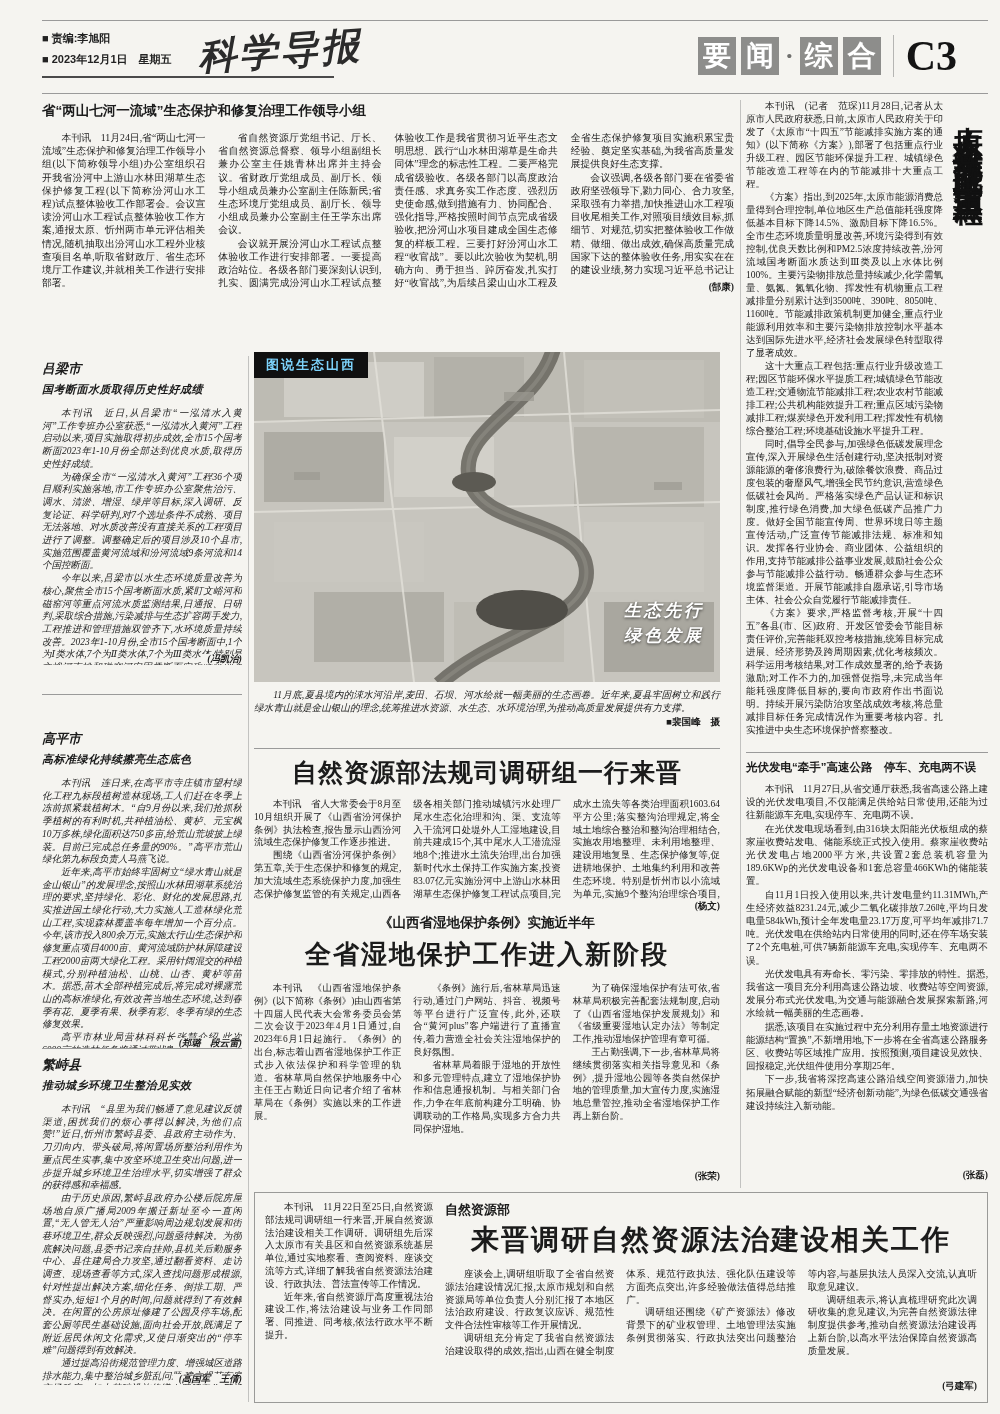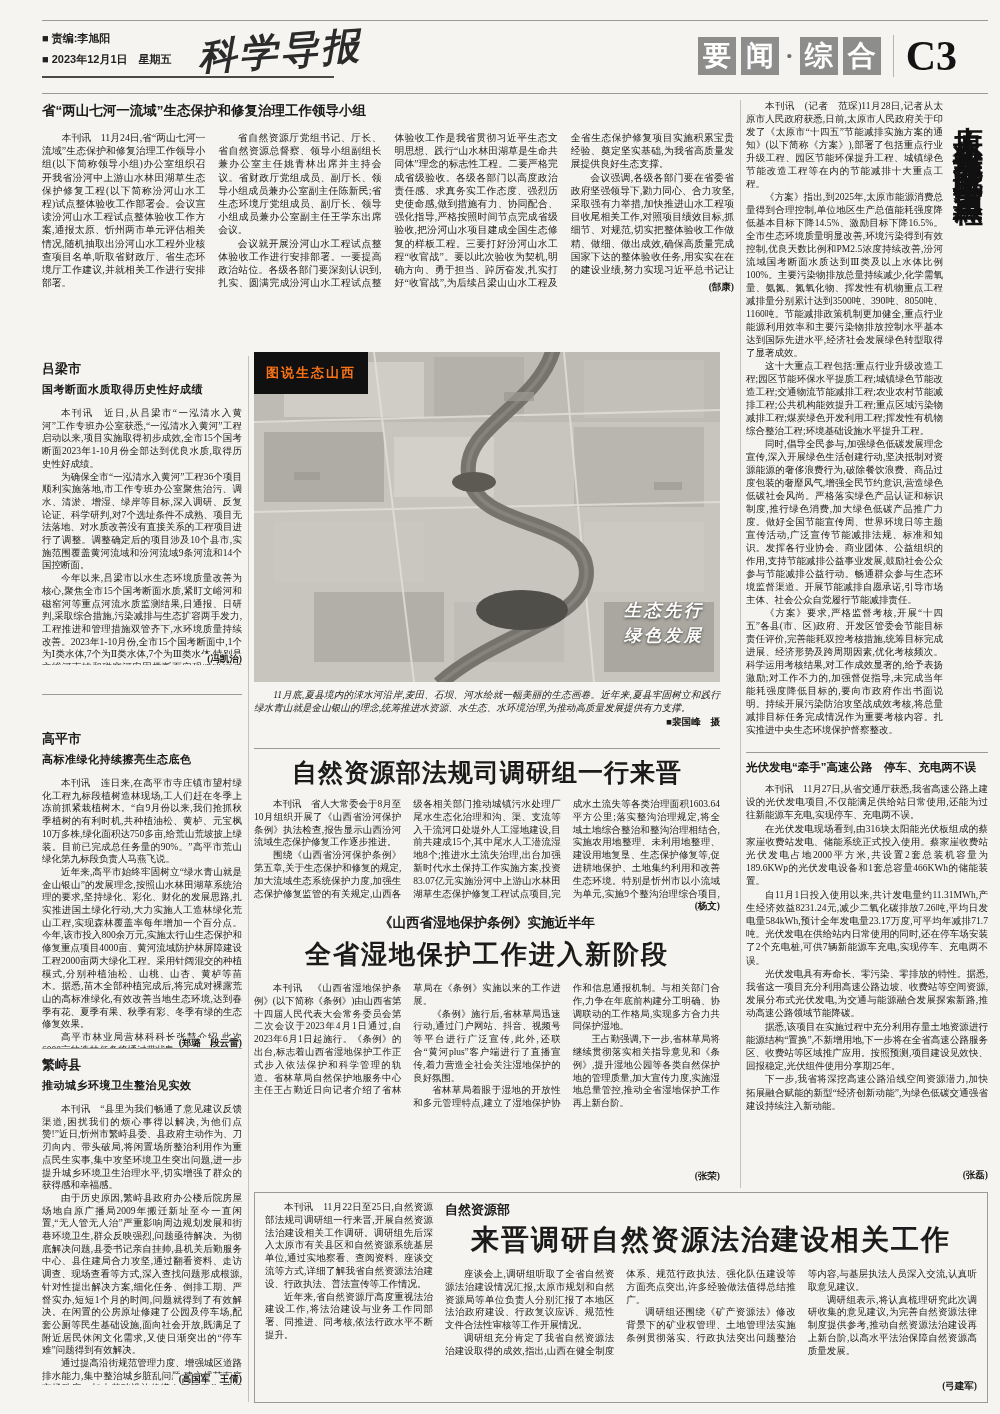--- a/index.html
+++ b/index.html
@@ -33,29 +33,29 @@
   #page-no{font-size:42px;font-weight:bold;color:#141414;}
 
   
   #lead{left:42px;top:102px;width:692px;}
   #lead .kicker{font-size:13.5px;}
   #lead-headline{font-size:22px;margin-top:7px;letter-spacing:0px;}
   #lead-body{margin-top:11px;height:162px;column-count:4;column-gap:13px;
     font-size:9.8px;line-height:13.2px;}
 
   
-  .lsec{left:42px;width:200px;}
+  .lsec{left:42px;width:200px;font-style:italic;}
   .lsec .kicker{font-size:13px;}
   .lsec .sec-headline{font-size:11px;margin:4px 0 10px;letter-spacing:0.5px;}
   .lsec .paras{font-size:9.5px;line-height:12.7px;}
 
   
   #photo{left:254px;top:352px;width:466px;height:330px;background:#c9c7c0;}
-  #photo-label{position:absolute;left:0;top:0;background:#101010;color:#f97316;
-    font-size:13px;font-weight:bold;padding:12px 12px;letter-spacing:2px;
+  #photo-label{position:absolute;left:0;top:0;background:#101010;color:#7dd3fc;
+    font-size:13px;font-weight:bold;padding:4px 12px;letter-spacing:2px;
     font-family:"Liberation Sans","DejaVu Sans",sans-serif;}
   #photo-overlay{position:absolute;right:16px;top:246px;color:#fff;text-align:center;
     font-size:17px;font-weight:bold;font-style:italic;letter-spacing:3px;line-height:25px;
     text-shadow:0 1px 3px rgba(0,0,0,.65);}
   #caption{left:254px;top:688px;width:466px;font-size:9.6px;line-height:13.4px;}
   #caption .credit{float:right;font-style:normal;}
   #fenhe{left:254px;top:756px;width:466px;}
   #fenhe .art-headline{font-size:25px;text-align:center;letter-spacing:1px;}
   #fenhe .paras{margin-top:9px;height:114px;column-count:3;column-gap:12px;
     font-size:9.5px;line-height:12.8px;}
@@ -208,20 +208,21 @@
   <div class="byline"><span>(杨文)</span></div>
 </div>
 
 <div class="abs" id="shidi">
   <div class="kicker-line">《山西省湿地保护条例》实施近半年</div>
   <div class="headline-serif art-headline">全省湿地保护工作进入新阶段</div>
   <div class="paras">
       <p>本刊讯　《山西省湿地保护条例》(以下简称《条例》)由山西省第十四届人民代表大会常务委员会第二次会议于2023年4月1日通过,自2023年6月1日起施行。《条例》的出台,标志着山西省湿地保护工作正式步入依法保护和科学管理的轨道。省林草局自然保护地服务中心主任王占勤近日向记者介绍了省林草局在《条例》实施以来的工作进展。</p>
       <p>《条例》施行后,省林草局迅速行动,通过门户网站、抖音、视频号等平台进行广泛宣传,此外,还联合“黄河plus”客户端进行了直播宣传,着力营造全社会关注湿地保护的良好氛围。</p>
       <p>省林草局着眼于湿地的开放性和多元管理特点,建立了湿地保护协作和信息通报机制。与相关部门合作,力争在年底前构建分工明确、协调联动的工作格局,实现多方合力共同保护湿地。</p>
+      <p>为了确保湿地保护有法可依,省林草局积极完善配套法规制度,启动了《山西省湿地保护发展规划》和《省级重要湿地认定办法》等制定工作,推动湿地保护管理有章可循。</p>
       <p>王占勤强调,下一步,省林草局将继续贯彻落实相关指导意见和《条例》,提升湿地公园等各类自然保护地的管理质量,加大宣传力度,实施湿地总量管控,推动全省湿地保护工作再上新台阶。</p>
     </div>
   <div class="byline"><span>(张荣)</span></div>
 </div>
 
 <div class="abs" id="taiyuan">
   <div id="ty-vert" class="headline-serif">太原市将实施节能减排十大重点工程</div>
   <div class="paras">
       <p>本刊讯　(记者　范琛)11月28日,记者从太原市人民政府获悉,日前,太原市人民政府关于印发了《太原市“十四五”节能减排实施方案的通知》(以下简称《方案》),部署了包括重点行业升级工程、园区节能环保提升工程、城镇绿色节能改造工程等在内的节能减排十大重点工程。</p>
       <p>《方案》指出,到2025年,太原市能源消费总量得到合理控制,单位地区生产总值能耗强度降低基本目标下降14.5%、激励目标下降16.5%。全市生态环境质量明显改善,环境污染得到有效控制,优良天数比例和PM2.5浓度持续改善,汾河流域国考断面水质达到Ⅲ类及以上水体比例100%。主要污染物排放总量持续减少,化学需氧量、氨氮、氮氧化物、挥发性有机物重点工程减排量分别累计达到3500吨、390吨、8050吨、1160吨。节能减排政策机制更加健全,重点行业能源利用效率和主要污染物排放控制水平基本达到国际先进水平,经济社会发展绿色转型取得了显著成效。</p>
@@ -231,21 +232,21 @@
     </div>
 </div>
 <div class="abs rule" style="left:746px;top:752px;width:242px;height:1px;"></div>
 
 <div class="abs" id="guangfu">
   <div class="headline-sans art-headline">光伏发电“牵手”高速公路　停车、充电两不误</div>
   <div class="paras">
       <p>本刊讯　11月27日,从省交通厅获悉,我省高速公路上建设的光伏发电项目,不仅能满足供给站日常使用,还能为过往新能源车充电,实现停车、充电两不误。</p>
       <p>在光伏发电现场看到,由316块太阳能光伏板组成的蔡家崖收费站发电、储能系统正式投入使用。蔡家崖收费站光伏发电占地2000平方米,共设置2套总装机容量为189.6KWp的光伏发电设备和1套总容量466KWh的储能装置。</p>
       <p>自11月1日投入使用以来,共计发电量约11.31MWh,产生经济效益8231.24元,减少二氧化碳排放7.26吨,平均日发电量584kWh,预计全年发电量23.17万度,可平均年减排71.7吨。光伏发电在供给站内日常使用的同时,还在停车场安装了2个充电桩,可供7辆新能源车充电,实现停车、充电两不误。</p>
-      <p>光伏发电具有寿命长、零污染、零排放的特性。据悉,我省这一项目充分利用高速公路边坡、收费站等空间资源,发展分布式光伏发电,为交通与能源融合发展探索新路,推动高速公路领域节能降碳。</p>
+      <p>光伏发电具有寿命长、零污染、零排放的特性。据悉,我省这一项目充分利用高速公路边坡、收费站等空间资源,发展分布式光伏发电,为交通与能源融合发展探索新路,河水绘就一幅美丽的生态画卷。</p>
       <p>据悉,该项目在实施过程中充分利用存量土地资源进行能源结构“置换”,不新增用地,下一步将在全省高速公路服务区、收费站等区域推广应用。按照预测,项目建设见效快、回报稳定,光伏组件使用分享期25年。</p>
       <p>下一步,我省将深挖高速公路沿线空间资源潜力,加快拓展融合赋能的新型“经济创新动能”,为绿色低碳交通强省建设持续注入新动能。</p>
     </div>
   <div class="byline"><span>(张磊)</span></div>
 </div>
 
 <div class="abs" id="bottom-box">
   <div id="bb-intro" class="paras">
       <p>本刊讯　11月22日至25日,自然资源部法规司调研组一行来晋,开展自然资源法治建设相关工作调研。调研组先后深入太原市有关县区和自然资源系统基层单位,通过实地察看、查阅资料、座谈交流等方式,详细了解我省自然资源法治建设、行政执法、普法宣传等工作情况。</p>
       <p>近年来,省自然资源厅高度重视法治建设工作,将法治建设与业务工作同部署、同推进、同考核,依法行政水平不断提升。</p>

